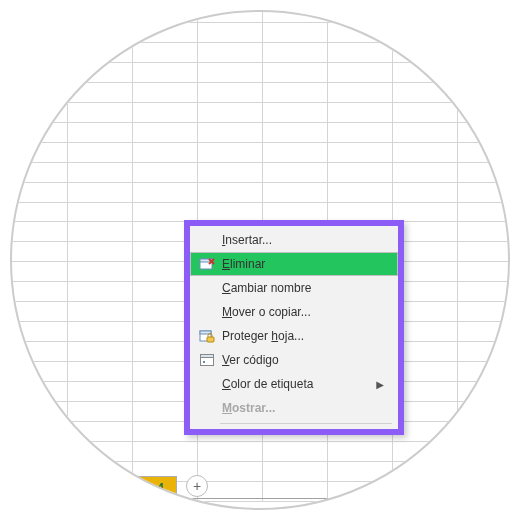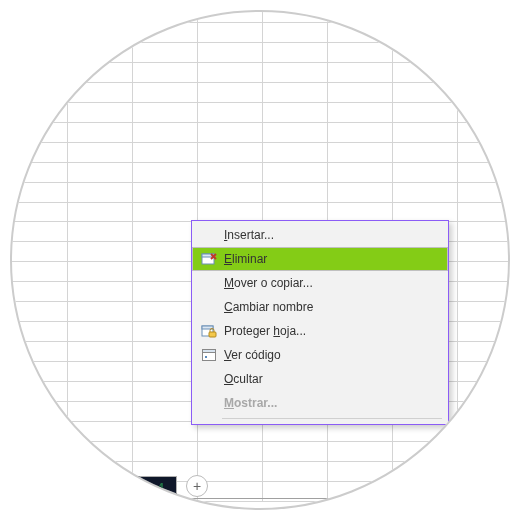--- a/index.html
+++ b/index.html
@@ -65,21 +65,21 @@
     color: #444;
     z-index:1;
   }
   .tab.inactive {
     background: #f3f3f3;
     color: #555;
     top: 2px;
     padding-top:2px;
   }
   .tab.active {
-    background: #0f172a;
+    background: #eab308;
     color: #217346;
     font-weight: 600;
     border-bottom: 1px solid #fff;
     z-index:2;
   }
   .tab.active::after{
     content:"";
     position:absolute;
     left:0; right:0; bottom:-4px;
     height:3px;
@@ -96,38 +96,37 @@
     font-size:14px;
     line-height:1;
     background:#fff;
     position:relative;
     z-index:2;
   }
   .menu {
     position: absolute;
     left: 172px;
     top: 208px;
-    width: 258px;
+    width: 220px;
     background: #f2f2f2;
-    border: 1px solid #8b5cf6;
+    border: 6px solid #8b5cf6;
     box-shadow: 3px 3px 6px rgba(0,0,0,0.2);
     padding: 2px 0;
     z-index: 10;
-    margin-left: 7px;
   }
   .menu-item {
     display: flex;
     align-items: center;
     height: 24px;
     padding: 0 14px 0 6px;
     color: #333;
     position: relative;
   }
   .menu-item.hover {
-    background: #84cc16;
+    background: #22c55e;
     border: 1px solid #c0c0c0;
     height: 24px;
     padding: 0 13px 0 5px;
   }
   .menu-item.disabled { color: #a8a8a8; font-weight: bold; }
   .menu-icon {
     width: 22px;
     display: inline-flex;
     justify-content: center;
     align-items: center;
@@ -432,25 +431,25 @@
             <rect x="1" y="3" width="12" height="10" fill="#fff" stroke="#6b8fb5" stroke-width="1"></rect>
             <rect x="1" y="3" width="12" height="3" fill="#dce7f3" stroke="#6b8fb5"></rect>
             <line x1="10" y1="3" x2="15" y2="8" stroke="#c0392b" stroke-width="2"></line>
             <line x1="15" y1="3" x2="10" y2="8" stroke="#c0392b" stroke-width="2"></line>
           </svg>
         </span>
         <span class="menu-label"><span><u>E</u>liminar</span></span>
       </div>
       <div class="menu-item">
         <span class="menu-icon"></span>
+        <span class="menu-label"><span><u>C</u>ambiar nombre</span></span>
+      </div>
+      <div class="menu-item">
+        <span class="menu-icon"></span>
         <span class="menu-label"><span><u>M</u>over o copiar...</span></span>
-      </div>
-      <div class="menu-item">
-        <span class="menu-icon"></span>
-        <span class="menu-label"><span><u>C</u>ambiar nombre</span></span>
       </div>
       <div class="menu-item">
         <span class="menu-icon">
           <svg width="16" height="16" viewBox="0 0 16 16">
             <rect x="1" y="3" width="11" height="10" fill="#fff" stroke="#6b8fb5"></rect>
             <rect x="1" y="3" width="11" height="3" fill="#dce7f3" stroke="#6b8fb5"></rect>
             <rect x="8" y="9" width="7" height="5" rx="1" fill="#f4c84b" stroke="#b58a1e"></rect>
             <path d="M9 9v-1.5a2 2 0 0 1 4 0V9" fill="none" stroke="#b58a1e"></path>
           </svg>
         </span>
@@ -461,21 +460,22 @@
           <svg width="16" height="16" viewBox="0 0 16 16">
             <rect x="1.5" y="2.5" width="13" height="11" fill="#fff" stroke="#888"></rect>
             <rect x="1.5" y="2.5" width="13" height="3" fill="#d8e4f0" stroke="#888"></rect>
             <path d="M4 9l2 2 M4 11l2-2" stroke="#5b8bbd" stroke-width="1" fill="none"></path>
           </svg>
         </span>
         <span class="menu-label"><span><u>V</u>er código</span></span>
       </div>
       <div class="menu-item">
         <span class="menu-icon"></span>
-        <span class="menu-label"><span><u>O</u>cultar</span></span>
+        <span class="menu-label"><span><u>C</u>olor de etiqueta</span></span>
+        <span class="submenu-arrow">▶</span>
       </div>
       <div class="menu-item disabled">
         <span class="menu-icon"></span>
         <span class="menu-label"><span><u>M</u>ostrar...</span></span>
       </div>
       <div class="menu-sep"></div>
     </div>
 
 </div>
 

